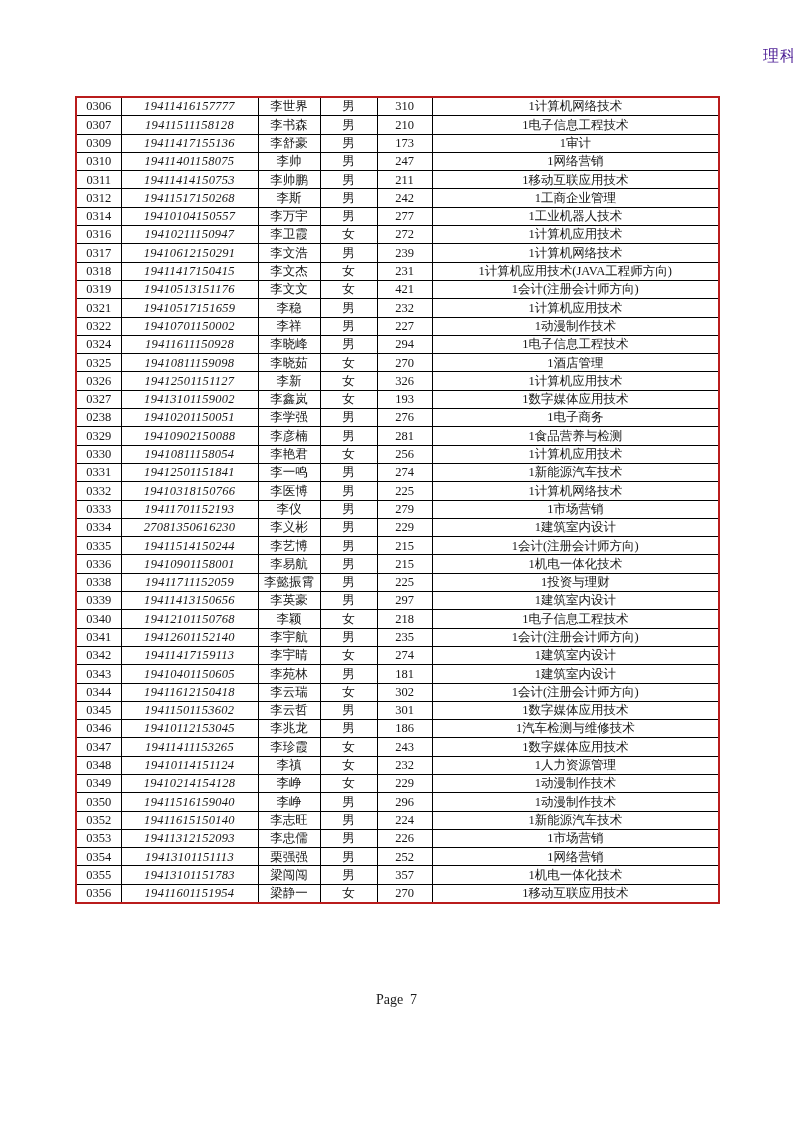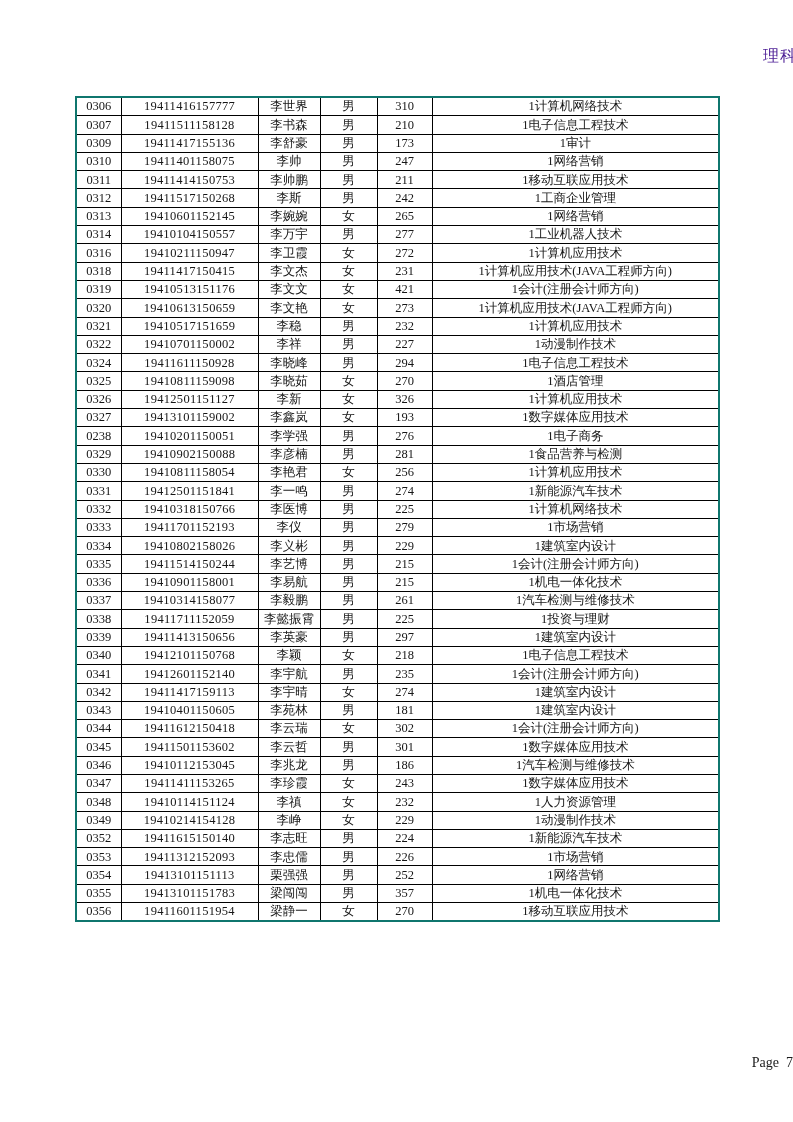--- a/index.html
+++ b/index.html
@@ -26,47 +26,47 @@
     letter-spacing: 1px;
     color: #4c1d95;
   }
   table.score-table {
     position: absolute;
     top: 96px;
     left: 75px;
     width: 643px;
     border-collapse: collapse;
     table-layout: fixed;
-    border: 2px solid #0f766e;
+    border: 2px solid #b91c1c;
   }
   table.score-table td {
     border: 1px solid #000000;
     height: 17.3px;
     padding: 0 1px;
     text-align: center;
     vertical-align: middle;
     font-size: 12.5px;
     line-height: 1;
     white-space: nowrap;
     overflow: hidden;
     color: #161616;
   }
   .w-serial { width: 45px; }
   .w-id     { width: 137px; }
   .w-name   { width: 62px; }
   .w-gender { width: 57px; }
   .w-score  { width: 55px; }
   .w-major  { width: 287px; }
-  td.col-id { letter-spacing: 0.3px; }
+  td.col-id { letter-spacing: 0.3px; font-style: italic; }
   .doc-footer {
     position: absolute;
-    top: 1055px;
+    top: 992px;
     left: 0;
     width: 100%;
-    text-align: right;
+    text-align: center;
     font-size: 14px;
     white-space: pre;
     color: #1a1a1a;
   }
 </style>
 </head>
 <body>
 
 <div class="page">
 
@@ -124,68 +124,60 @@
         </tr>
         <tr>
           <td class="col-serial">0312</td>
           <td class="col-id">19411517150268</td>
           <td class="col-name">李斯</td>
           <td class="col-gender">男</td>
           <td class="col-score">242</td>
           <td class="col-major">1工商企业管理</td>
         </tr>
         <tr>
-          <td class="col-serial">0313</td>
-          <td class="col-id">19410601152145</td>
-          <td class="col-name">李婉婉</td>
-          <td class="col-gender">女</td>
-          <td class="col-score">265</td>
-          <td class="col-major">1网络营销</td>
-        </tr>
-        <tr>
           <td class="col-serial">0314</td>
           <td class="col-id">19410104150557</td>
           <td class="col-name">李万宇</td>
           <td class="col-gender">男</td>
           <td class="col-score">277</td>
           <td class="col-major">1工业机器人技术</td>
         </tr>
         <tr>
           <td class="col-serial">0316</td>
           <td class="col-id">19410211150947</td>
           <td class="col-name">李卫霞</td>
           <td class="col-gender">女</td>
           <td class="col-score">272</td>
           <td class="col-major">1计算机应用技术</td>
         </tr>
         <tr>
+          <td class="col-serial">0317</td>
+          <td class="col-id">19410612150291</td>
+          <td class="col-name">李文浩</td>
+          <td class="col-gender">男</td>
+          <td class="col-score">239</td>
+          <td class="col-major">1计算机网络技术</td>
+        </tr>
+        <tr>
           <td class="col-serial">0318</td>
           <td class="col-id">19411417150415</td>
           <td class="col-name">李文杰</td>
           <td class="col-gender">女</td>
           <td class="col-score">231</td>
           <td class="col-major">1计算机应用技术(JAVA工程师方向)</td>
         </tr>
         <tr>
           <td class="col-serial">0319</td>
           <td class="col-id">19410513151176</td>
           <td class="col-name">李文文</td>
           <td class="col-gender">女</td>
           <td class="col-score">421</td>
           <td class="col-major">1会计(注册会计师方向)</td>
         </tr>
         <tr>
-          <td class="col-serial">0320</td>
-          <td class="col-id">19410613150659</td>
-          <td class="col-name">李文艳</td>
-          <td class="col-gender">女</td>
-          <td class="col-score">273</td>
-          <td class="col-major">1计算机应用技术(JAVA工程师方向)</td>
-        </tr>
-        <tr>
           <td class="col-serial">0321</td>
           <td class="col-id">19410517151659</td>
           <td class="col-name">李稳</td>
           <td class="col-gender">男</td>
           <td class="col-score">232</td>
           <td class="col-major">1计算机应用技术</td>
         </tr>
         <tr>
           <td class="col-serial">0322</td>
           <td class="col-id">19410701150002</td>
@@ -269,21 +261,21 @@
         <tr>
           <td class="col-serial">0333</td>
           <td class="col-id">19411701152193</td>
           <td class="col-name">李仪</td>
           <td class="col-gender">男</td>
           <td class="col-score">279</td>
           <td class="col-major">1市场营销</td>
         </tr>
         <tr>
           <td class="col-serial">0334</td>
-          <td class="col-id">19410802158026</td>
+          <td class="col-id">27081350616230</td>
           <td class="col-name">李义彬</td>
           <td class="col-gender">男</td>
           <td class="col-score">229</td>
           <td class="col-major">1建筑室内设计</td>
         </tr>
         <tr>
           <td class="col-serial">0335</td>
           <td class="col-id">19411514150244</td>
           <td class="col-name">李艺博</td>
           <td class="col-gender">男</td>
@@ -292,28 +284,20 @@
         </tr>
         <tr>
           <td class="col-serial">0336</td>
           <td class="col-id">19410901158001</td>
           <td class="col-name">李易航</td>
           <td class="col-gender">男</td>
           <td class="col-score">215</td>
           <td class="col-major">1机电一体化技术</td>
         </tr>
         <tr>
-          <td class="col-serial">0337</td>
-          <td class="col-id">19410314158077</td>
-          <td class="col-name">李毅鹏</td>
-          <td class="col-gender">男</td>
-          <td class="col-score">261</td>
-          <td class="col-major">1汽车检测与维修技术</td>
-        </tr>
-        <tr>
           <td class="col-serial">0338</td>
           <td class="col-id">19411711152059</td>
           <td class="col-name">李懿振霄</td>
           <td class="col-gender">男</td>
           <td class="col-score">225</td>
           <td class="col-major">1投资与理财</td>
         </tr>
         <tr>
           <td class="col-serial">0339</td>
           <td class="col-id">19411413150656</td>
@@ -396,20 +380,28 @@
         </tr>
         <tr>
           <td class="col-serial">0349</td>
           <td class="col-id">19410214154128</td>
           <td class="col-name">李峥</td>
           <td class="col-gender">女</td>
           <td class="col-score">229</td>
           <td class="col-major">1动漫制作技术</td>
         </tr>
         <tr>
+          <td class="col-serial">0350</td>
+          <td class="col-id">19411516159040</td>
+          <td class="col-name">李峥</td>
+          <td class="col-gender">男</td>
+          <td class="col-score">296</td>
+          <td class="col-major">1动漫制作技术</td>
+        </tr>
+        <tr>
           <td class="col-serial">0352</td>
           <td class="col-id">19411615150140</td>
           <td class="col-name">李志旺</td>
           <td class="col-gender">男</td>
           <td class="col-score">224</td>
           <td class="col-major">1新能源汽车技术</td>
         </tr>
         <tr>
           <td class="col-serial">0353</td>
           <td class="col-id">19411312152093</td>

